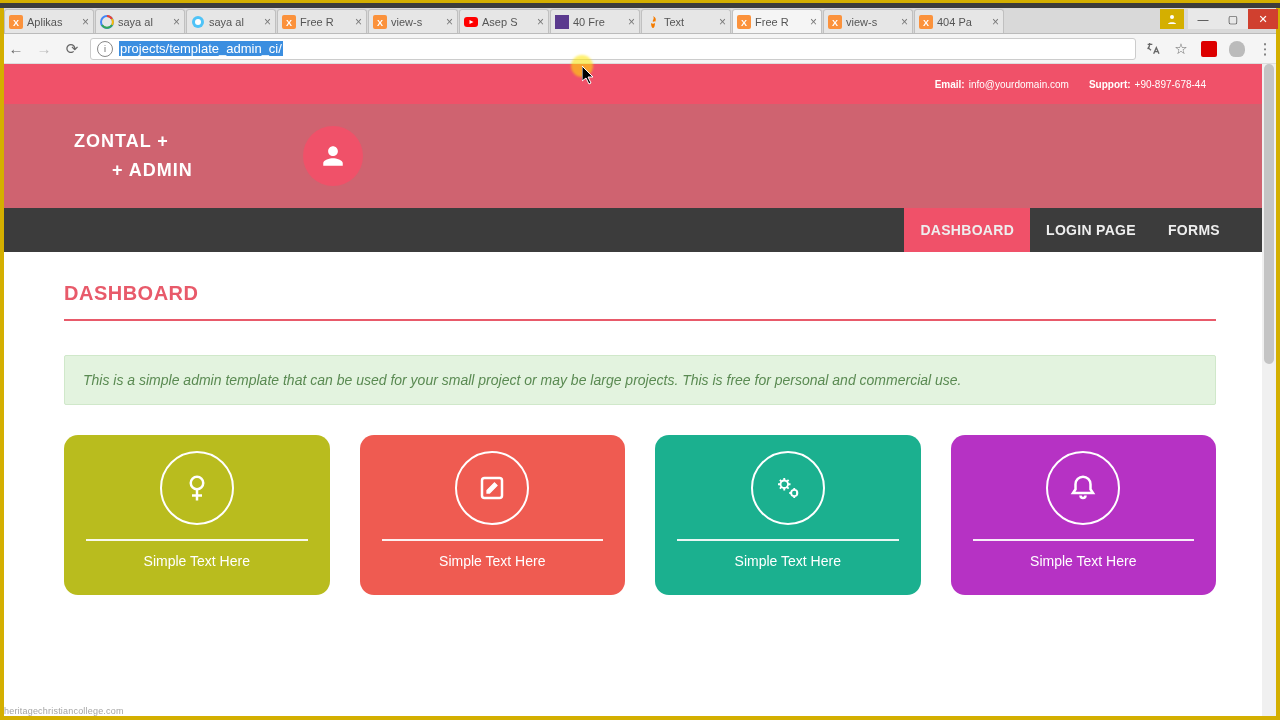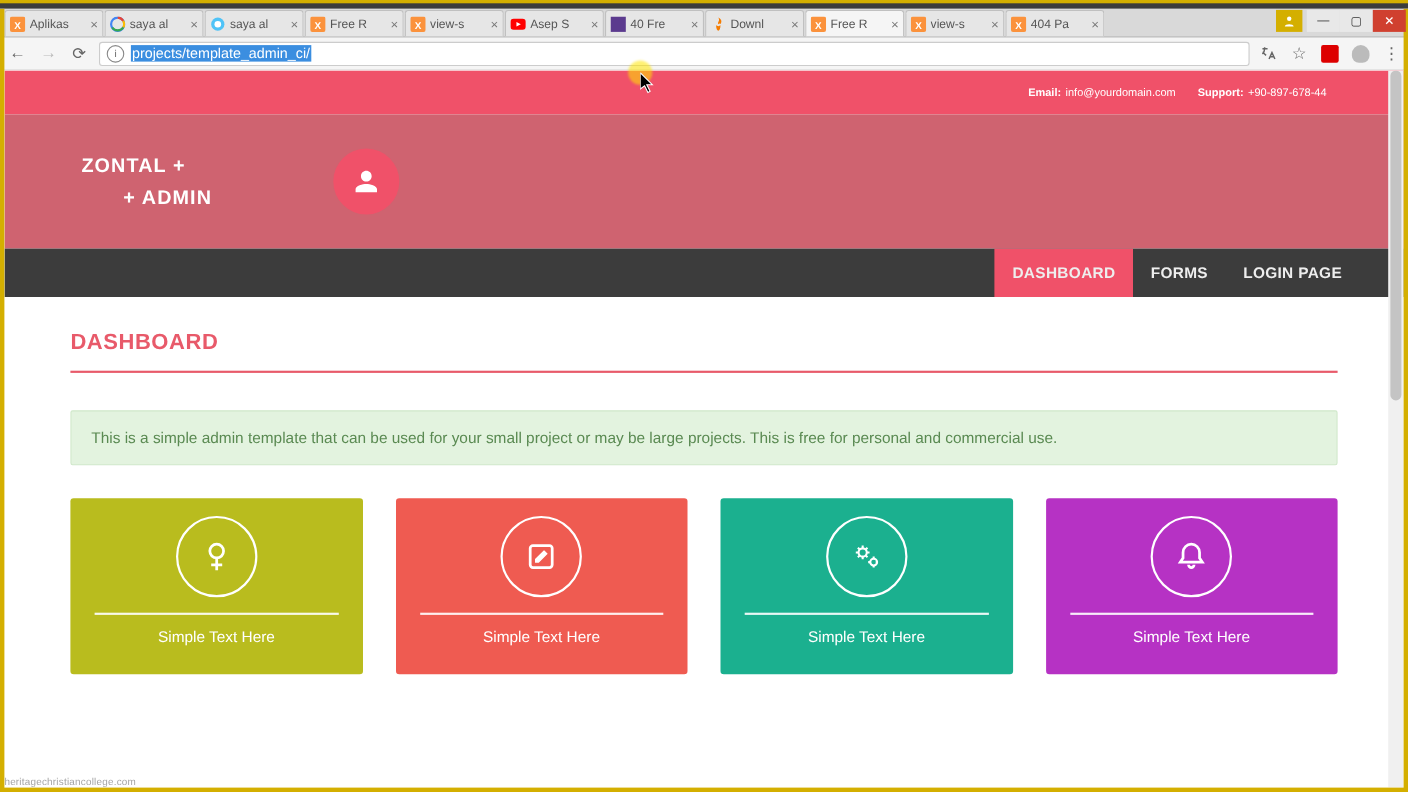--- a/index.html
+++ b/index.html
@@ -36,38 +36,38 @@
 
 
 .viewport { position: absolute; left: 4px; right: 4px; top: 64px; bottom: 4px; overflow: hidden; background: #fff; }
 .page-scroll { position:absolute; right:0; top:0; bottom:0; width:14px; background:#f0f0f0; }
 .page-scroll-thumb { position:absolute; top:0; left:2px; right:2px; height:300px; background:#c4c4c4; border-radius:6px; }
 
 .topbar { height: 40px; background: #f05169; display: flex; align-items: center; justify-content: flex-end; padding: 0 70px 0 20px; color: #fff; font-size: 10px; }
 .topbar b { font-weight: bold; margin-right: 4px; }
 .topbar .sep { margin: 0 10px; }
 
-.header { height: 122px; background: #cf6370; display: flex; align-items: center; padding: 0 70px; }
+.header { height: 104px; background: #cf6370; display: flex; align-items: center; padding: 0 70px; }
 .brand { color: #fff; font-weight: bold; letter-spacing: 1px; line-height: 1.6; font-size: 18px; }
 .brand .l1 {}
 .brand .l2 { padding-left: 38px; }
 .avatar { width: 60px; height: 60px; background: #f05169; border-radius: 50%; margin-left: 110px; display:flex; align-items:center; justify-content:center; }
 .avatar svg { width: 26px; height: 26px; fill: #fff; }
 
 .navbar { height: 44px; background: #3c3c3c; display: flex; align-items: stretch; justify-content: flex-end; padding-right: 40px; }
 .navitem { color: #eee; font-size: 14px; font-weight: bold; padding: 0 16px; display:flex; align-items:center; cursor:pointer; letter-spacing: .3px; }
 .navitem.active { background: #f05169; }
 
 .content { padding: 30px 60px 0; }
 .page-title { color: #e85a6a; font-size: 20px; font-weight: bold; letter-spacing: .5px; margin-bottom: 14px; }
 .hr { height: 2px; background: #e85a6a; margin-bottom: 34px; }
-.alert { background: #e3f3df; border: 1px solid #d0e8ca; color: #5a8a52; padding: 16px 18px; font-size: 14px; border-radius: 2px; margin-bottom: 30px; }
+.alert { background: #e3f3df; border: 1px solid #d0e8ca; color: #5a8a52; padding: 16px 18px; font-size: 14px; border-radius: 2px; margin-bottom: 30px; font-style: italic; }
 
 .cards { display: flex; gap: 30px; }
-.card { flex:1; height: 160px; border-radius: 3px; color:#fff; display:flex; flex-direction:column; align-items:center; padding: 16px 22px 14px; position:relative; }
+.card { flex:1; height: 160px; border-radius: 14px; color:#fff; display:flex; flex-direction:column; align-items:center; padding: 16px 22px 14px; position:relative; }
 .card.c1 { background:#b9bc1e; }
 .card.c2 { background:#ef5b51; }
 .card.c3 { background:#1bb08f; }
 .card.c4 { background:#b632c4; }
 .circ { width: 74px; height: 74px; border: 2px solid #fff; border-radius: 50%; display:flex; align-items:center; justify-content:center; margin-bottom: 14px; }
 .circ svg { width: 30px; height: 30px; fill:#fff; stroke:#fff; }
 .card-hr { width: 100%; height: 2px; background: rgba(255,255,255,.9); margin-bottom: 12px; }
 .card-text { font-size: 14px; }
 
 .cursor { position:absolute; left:582px; top:66px; z-index:200; }
@@ -163,21 +163,21 @@
       </span>
       <span class="tab-title">40 Fre</span>
       <span class="tab-close">×</span>
     </div>
     <div class="tab">
       <span class="tab-favicon">
         <svg width="14" height="14">
           <path d="M7 1c2 3-1 4 0 6 1-1 2-1 2 0 2-3 0-5-2-6zM5 8c0 3 1 5 2 5s2-2 2-5c-1 1-3 1-4 0z" fill="#f57c00"></path>
         </svg>
       </span>
-      <span class="tab-title">Downl</span>
+      <span class="tab-title">Text</span>
       <span class="tab-close">×</span>
     </div>
     <div class="tab active">
       <span class="tab-favicon">
         <svg width="14" height="14">
           <rect width="14" height="14" fill="#fb923c" rx="2"></rect>
           <text x="7" y="11" font-size="9" fill="#fff" text-anchor="middle" font-weight="bold">X</text>
         </svg>
       </span>
       <span class="tab-title">Free R</span>
@@ -254,22 +254,22 @@
     </div>
     <div class="avatar">
       <svg viewBox="0 0 24 24">
           <path d="M12 12c2.5 0 4.5-2 4.5-4.5S14.5 3 12 3 7.5 5 7.5 7.5 9.5 12 12 12zm0 2c-3 0-9 1.5-9 4.5V21h18v-2.5c0-3-6-4.5-9-4.5z"></path>
         </svg>
     </div>
   </div>
 
   <div class="navbar" id="navbar">
       <div class="navitem active">DASHBOARD</div>
+      <div class="navitem">LOGIN PAGE</div>
       <div class="navitem">FORMS</div>
-      <div class="navitem">LOGIN PAGE</div>
     </div>
 
   <div class="content">
     <div class="page-title">DASHBOARD</div>
     <div class="hr"></div>
     <div class="alert">This is a simple admin template that can be used for your small project or may be large projects. This is free for personal and commercial use.</div>
     <div class="cards" id="cards">
         <div class="card c1">
           <div class="circ">
             <svg viewBox="0 0 24 24">

